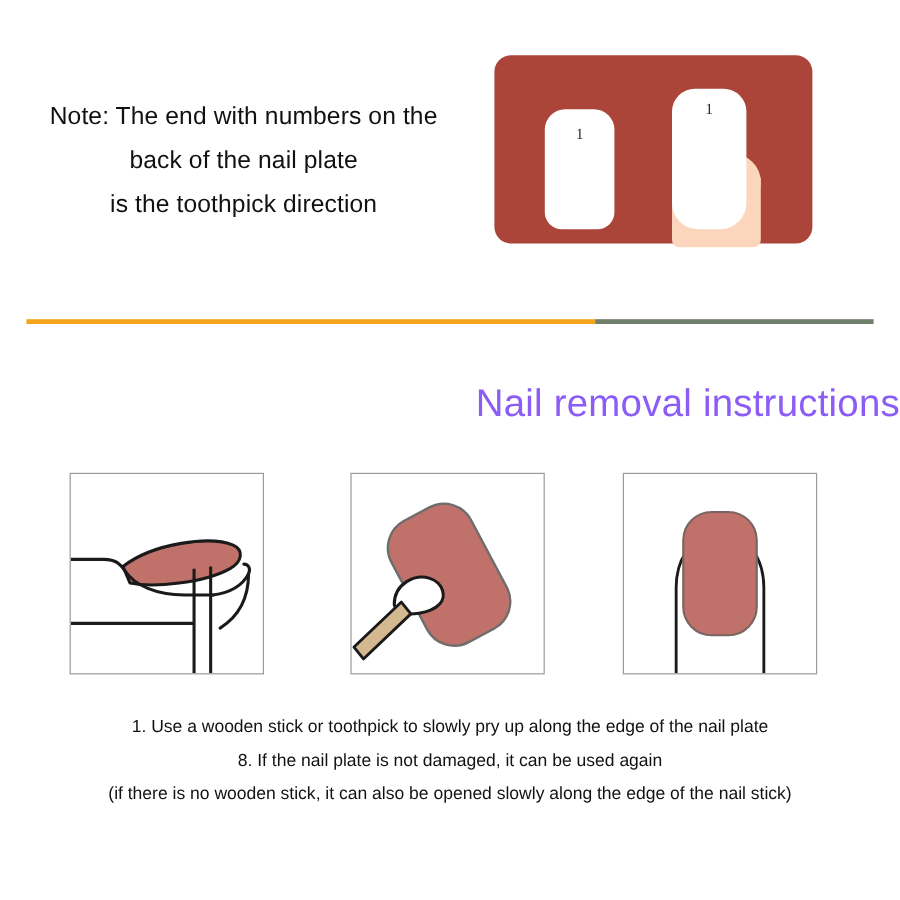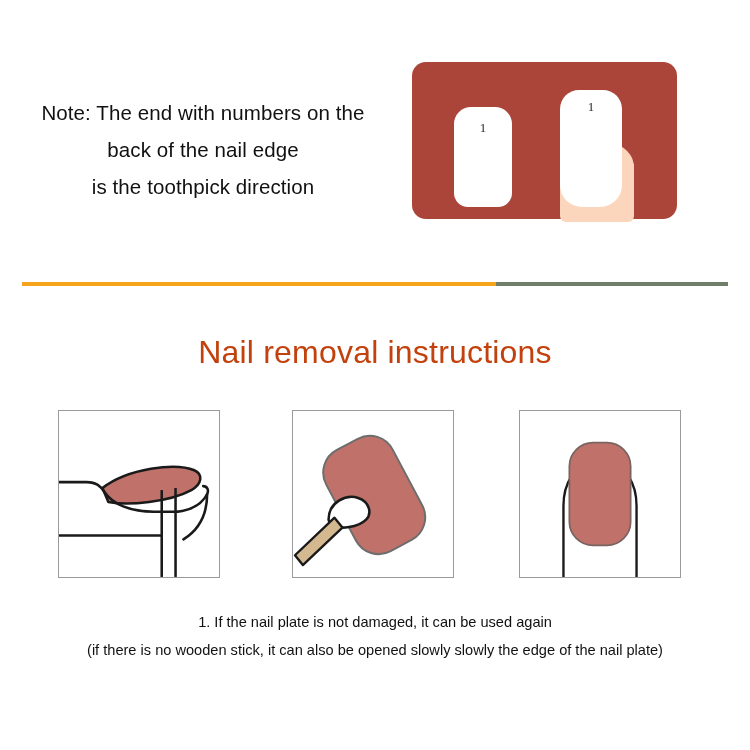--- a/index.html
+++ b/index.html
@@ -4,21 +4,21 @@
 <style>
   html,body{margin:0;padding:0;}
   body{
     width:750px;height:750px;
     background:#ffffff;
     font-family:"Liberation Sans", sans-serif;
     color:#1a1a1a;
     overflow:hidden;
     position:relative;
   }
-  .page{position:relative;width:750px;height:662px;margin-top:16px;}
+  .page{position:relative;width:750px;height:662px;}
 
   
   .note-section{
     position:absolute;left:0;top:0;width:750px;height:250px;
   }
   .note-text{
     position:absolute;left:8px;top:78px;width:390px;
     text-align:center;
     font-size:20.5px;
     line-height:37px;
@@ -78,23 +78,23 @@
   .divider{
     position:absolute;left:22px;top:266px;width:706px;height:4px;
   }
   .divider .seg{position:absolute;top:0;height:4px;}
   .divider .seg-a{left:0;width:474px;background:#F6A41C;}
   .divider .seg-b{left:474px;width:232px;background:#6F7F6A;}
 
   
   .section-title{
     position:absolute;left:0;top:318px;width:750px;
-    text-align:center;
+    text-align:right;
     font-size:32px;
-    color:#c2410c;
+    color:#8b5cf6;
     letter-spacing:.2px;
   }
 
   
   .boxes{position:absolute;left:0;top:394px;width:750px;height:170px;}
   .ibox{
     position:absolute;top:0;width:162px;height:168px;
     border:1.4px solid #9a9a9a;
     background:#ffffff;
     overflow:hidden;
@@ -118,21 +118,21 @@
   }
 </style>
 </head>
 <body>
 
 <div class="page">
 
   <div class="note-section">
     <div class="note-text">
       <span class="note-line">Note: The end with numbers on the</span>
-      <span class="note-line">back of the nail edge</span>
+      <span class="note-line">back of the nail plate</span>
       <span class="note-line">is the toothpick direction</span>
     </div>
 
     <div class="plate-wrap">
       <div class="plate-card">
         <div class="nail-left">
           <span class="nail-num">1</span>
         </div>
         <div class="nail-right">
           <span class="nail-num">1</span>
@@ -188,17 +188,18 @@
         <path d="M44 168 L44 96 C44 72 56 56 72 50" fill="none" stroke="#1a1a1a" stroke-width="2.4" stroke-linecap="round"></path>
         <path d="M118 168 L118 96 C118 72 106 56 90 50" fill="none" stroke="#1a1a1a" stroke-width="2.4" stroke-linecap="round"></path>
 
         <rect x="50" y="32" width="62" height="104" rx="24" ry="24" fill="#C0726A" stroke="#7a6461" stroke-width="1.8"></rect>
       </svg>
     </div>
 
   </div>
 
   <div class="steps">
-    <div class="step">1. If the nail plate is not damaged, it can be used again</div>
-    <div class="step">(if there is no wooden stick, it can also be opened slowly slowly the edge of the nail plate)</div>
+    <div class="step">1. Use a wooden stick or toothpick to slowly pry up along the edge of the nail plate</div>
+    <div class="step">8. If the nail plate is not damaged, it can be used again</div>
+    <div class="step">(if there is no wooden stick, it can also be opened slowly along the edge of the nail stick)</div>
   </div>
 
 </div>
 
 </body></html>

